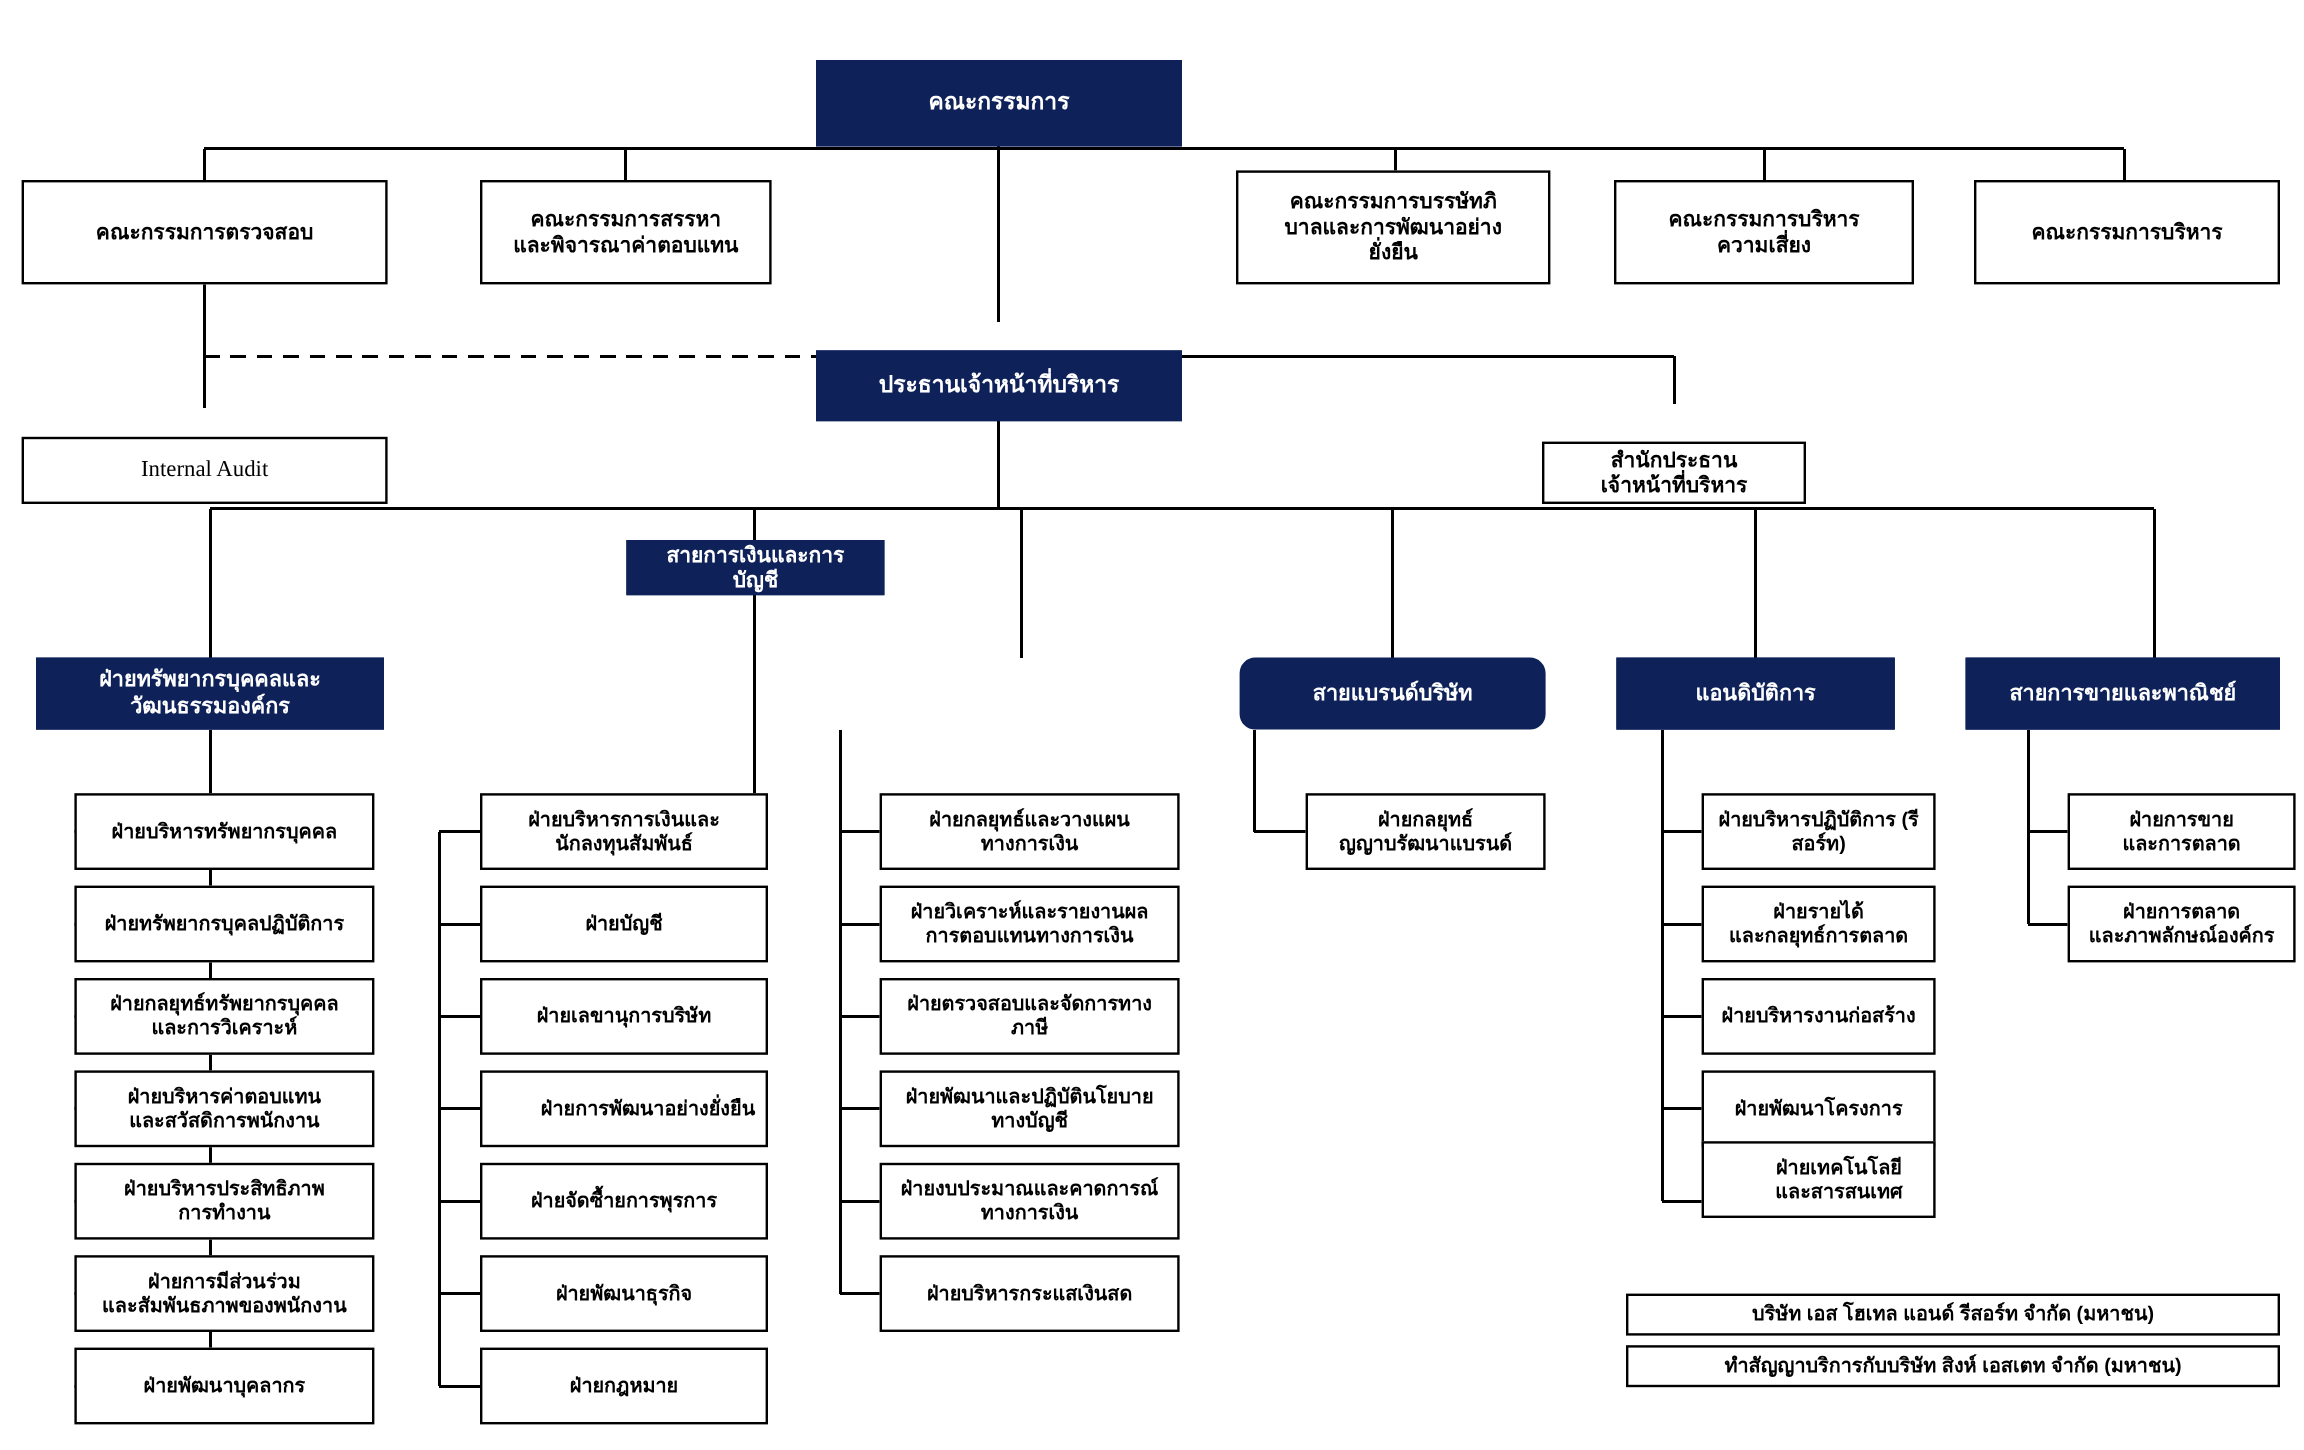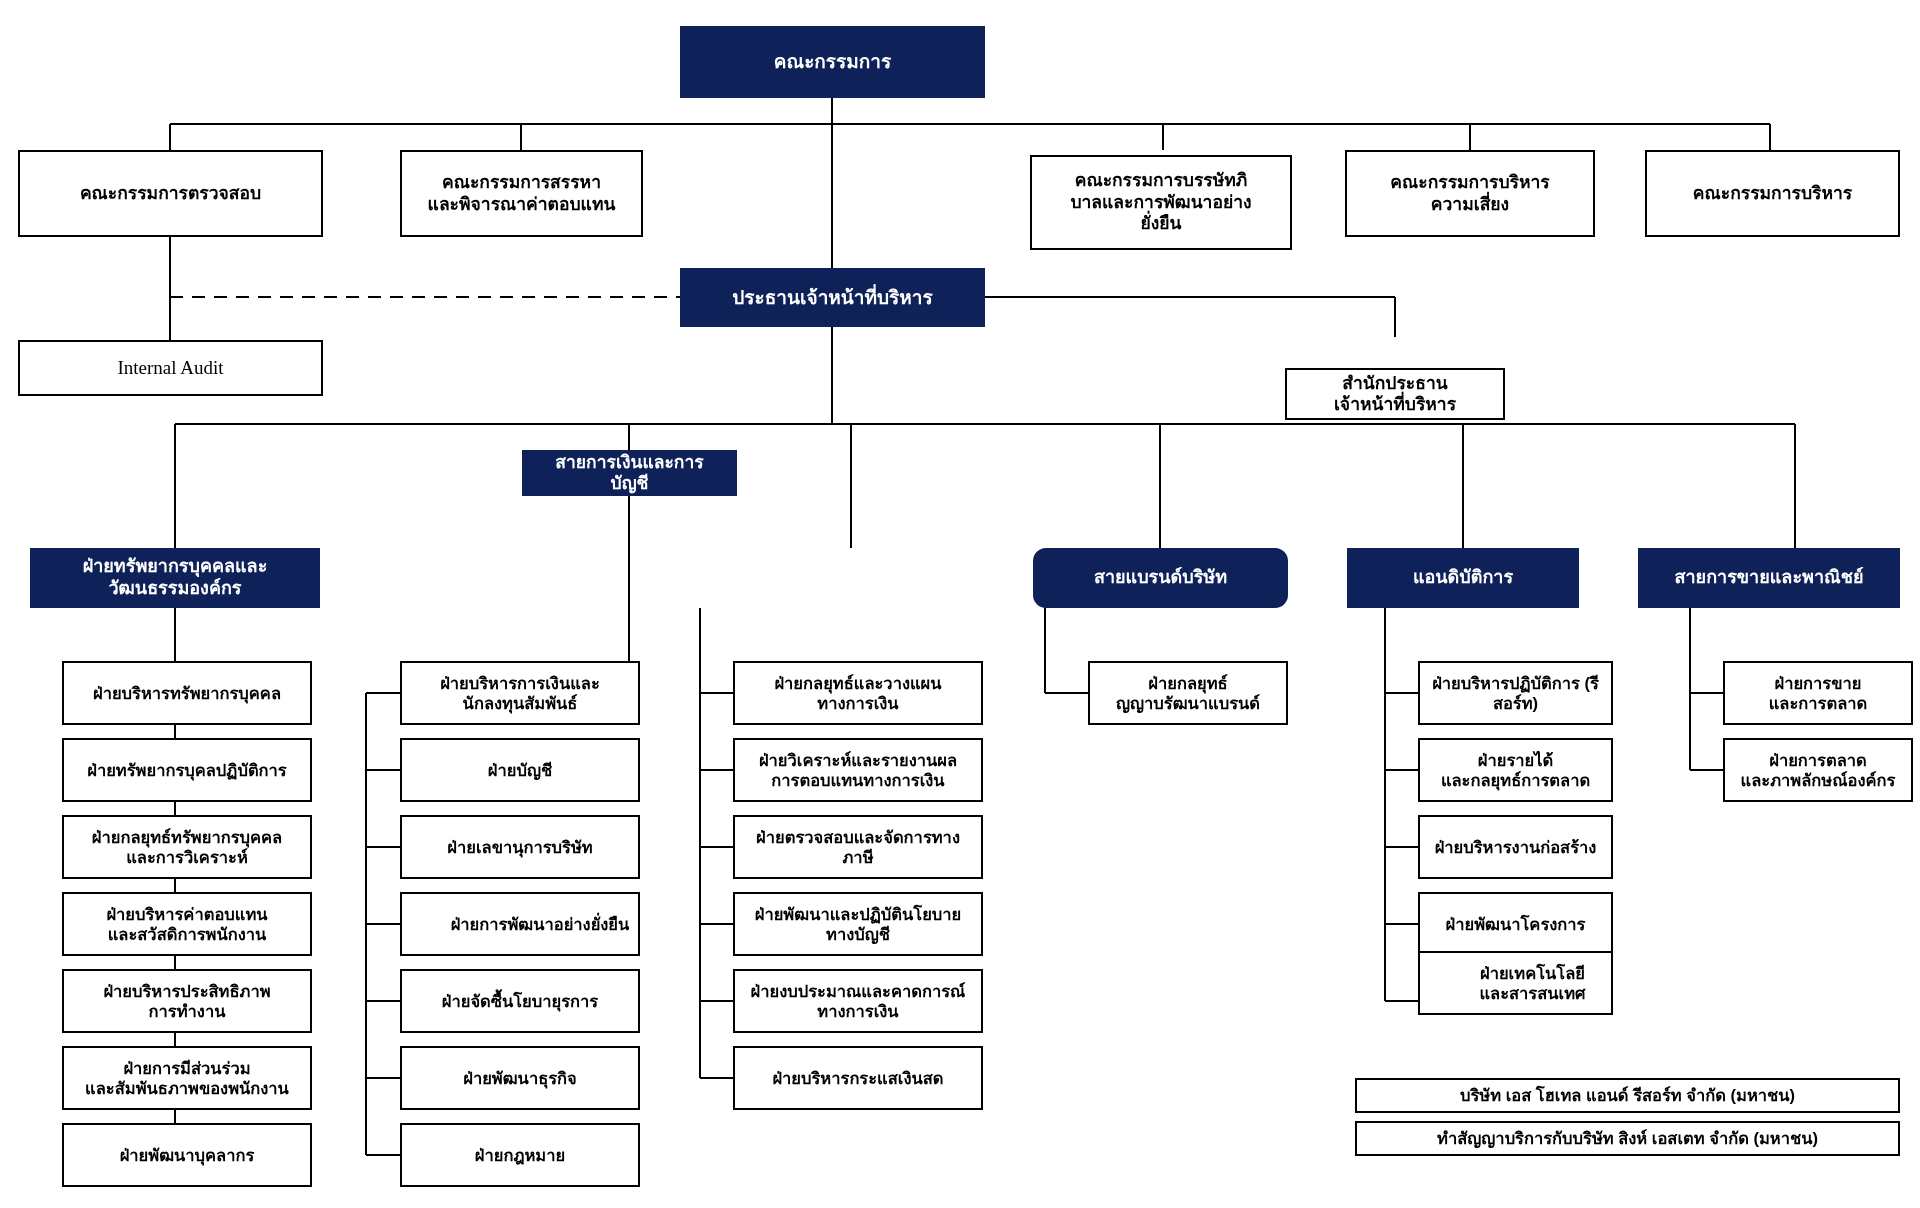--- a/index.html
+++ b/index.html
@@ -31,21 +31,21 @@
     color:#ffffff;
     border:2.5px solid #0e2259;
   }
   .node.serif{
     font-family:"Liberation Serif","DejaVu Serif",serif;
     font-weight:normal;
   }
   .f17{font-size:17.5px;}
   .f16{font-size:16.5px;}
   .f18{font-size:18px;}
-  .f19{font-size:19px;}
+  .f19{font-size:19px;margin-top:24px;}
 </style>
 </head>
 <body>
 
 <div id="chart-root">
 
   <svg id="connectors" viewBox="0 0 1920 1208" preserveAspectRatio="none">
     <g stroke="#000000" stroke-width="2.5" fill="none" shape-rendering="crispEdges">
 
       <line x1="832" y1="98" x2="832" y2="124"></line>
@@ -125,21 +125,21 @@
     </g>
   </svg>
 
   <div class="node navy f19" style="left:680px;top:26px;width:305px;height:72px;">คณะกรรมการ</div>
 
   <div class="node f17" style="left:18px;top:150px;width:305px;height:87px;">คณะกรรมการตรวจสอบ</div>
 
   <div class="node f17" style="left:400px;top:150px;width:243px;height:87px;">คณะกรรมการสรรหา
 และพิจารณาค่าตอบแทน</div>
 
-  <div class="node f17" style="left:1030px;top:142px;width:262px;height:95px;margin-top:13px;">คณะกรรมการบรรษัทภิ
+  <div class="node f17" style="left:1030px;top:142px;width:262px;height:95px;">คณะกรรมการบรรษัทภิ
 บาลและการพัฒนาอย่าง
 ยั่งยืน</div>
 
   <div class="node f17" style="left:1345px;top:150px;width:250px;height:87px;">คณะกรรมการบริหาร
 ความเสี่ยง</div>
 
   <div class="node f17" style="left:1645px;top:150px;width:255px;height:87px;">คณะกรรมการบริหาร</div>
 
   <div class="node navy f19" style="left:680px;top:268px;width:305px;height:59px;">ประธานเจ้าหน้าที่บริหาร</div>
 
@@ -171,21 +171,21 @@
 การทำงาน</div>
   <div class="node f16" style="left:62px;top:1046px;width:250px;height:64px;">ฝ่ายการมีส่วนร่วม
 และสัมพันธภาพของพนักงาน</div>
   <div class="node f16" style="left:62px;top:1123px;width:250px;height:64px;">ฝ่ายพัฒนาบุคลากร</div>
 
   <div class="node f16" style="left:400px;top:661px;width:240px;height:64px;">ฝ่ายบริหารการเงินและ
 นักลงทุนสัมพันธ์</div>
   <div class="node f16" style="left:400px;top:738px;width:240px;height:64px;">ฝ่ายบัญชี</div>
   <div class="node f16" style="left:400px;top:815px;width:240px;height:64px;">ฝ่ายเลขานุการบริษัท</div>
   <div class="node f16" style="left:400px;top:892px;width:240px;height:64px;padding-left:46px;">ฝ่ายการพัฒนาอย่างยั่งยืน</div>
-  <div class="node f16" style="left:400px;top:969px;width:240px;height:64px;">ฝ่ายจัดซื้นโยบายุรการ</div>
+  <div class="node f16" style="left:400px;top:969px;width:240px;height:64px;">ฝ่ายจัดซื้ายการพุรการ</div>
   <div class="node f16" style="left:400px;top:1046px;width:240px;height:64px;">ฝ่ายพัฒนาธุรกิจ</div>
   <div class="node f16" style="left:400px;top:1123px;width:240px;height:64px;">ฝ่ายกฎหมาย</div>
 
   <div class="node f16" style="left:733px;top:661px;width:250px;height:64px;">ฝ่ายกลยุทธ์และวางแผน
 ทางการเงิน</div>
   <div class="node f16" style="left:733px;top:738px;width:250px;height:64px;">ฝ่ายวิเคราะห์และรายงานผล
 การตอบแทนทางการเงิน</div>
   <div class="node f16" style="left:733px;top:815px;width:250px;height:64px;">ฝ่ายตรวจสอบและจัดการทาง
 ภาษี</div>
   <div class="node f16" style="left:733px;top:892px;width:250px;height:64px;">ฝ่ายพัฒนาและปฏิบัตินโยบาย

